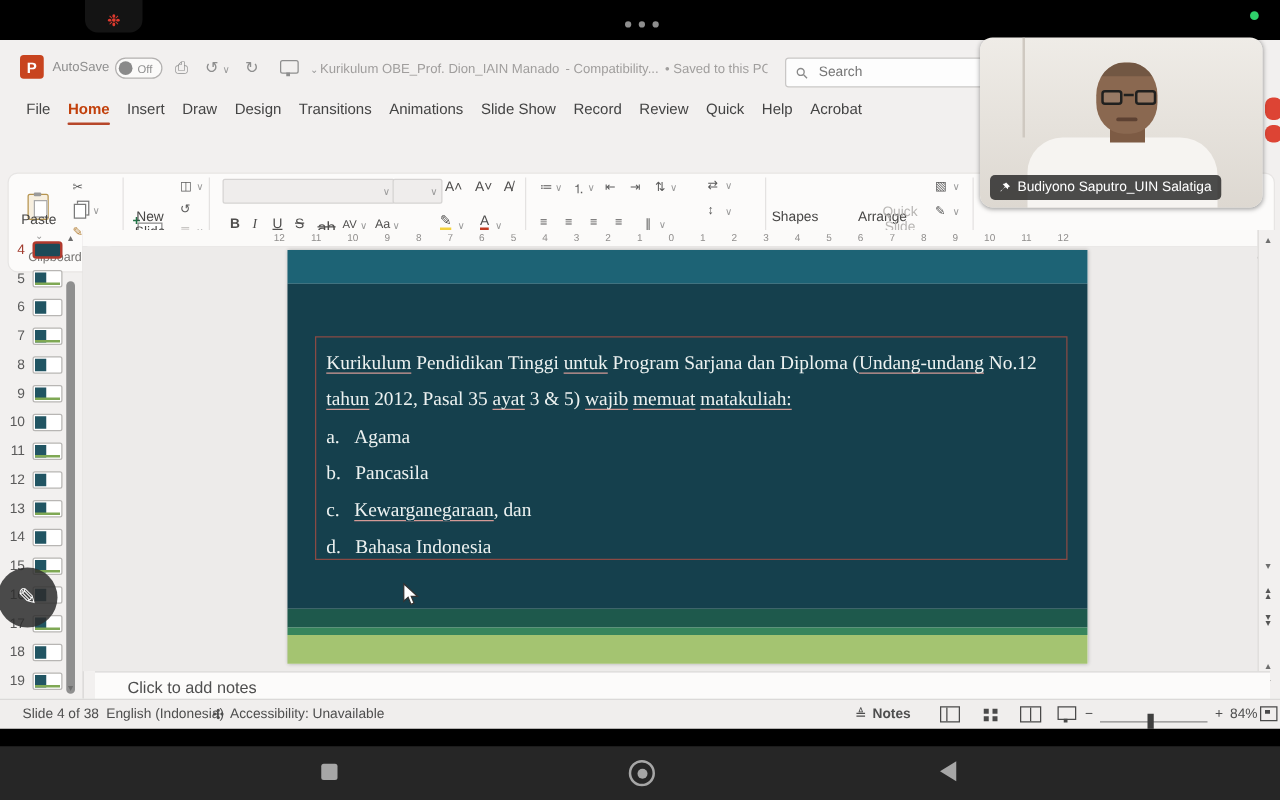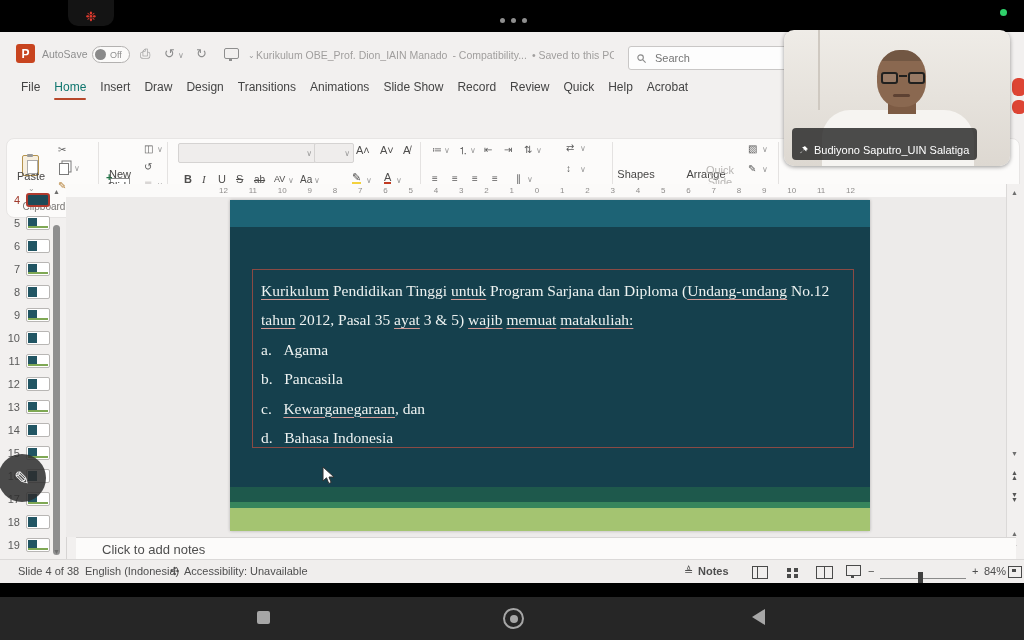--- a/index.html
+++ b/index.html
@@ -22,21 +22,21 @@
   .toggle .state{font-size:9px;color:#8f8f8f;margin-left:4px;}
   .present-ic{width:13px;height:9px;border:1.5px solid #8e8e8e;border-radius:2px;position:relative;}
   .present-ic:after{content:"";position:absolute;left:4px;top:9px;width:3px;height:3px;background:#8e8e8e;}
   .doc-title{font-size:10.5px;color:#a09e9d;white-space:nowrap;overflow:hidden;max-width:358px;}
   .doc-title span{margin-right:5px;}
   .searchbox{width:152px;height:22px;background:#fdfdfd;border:1px solid #c9c7c6;border-radius:3px;display:flex;align-items:center;padding:0 7px;}
   .searchbox input{border:none;outline:none;background:transparent;font-size:11px;color:#6a6a6a;width:110px;margin-left:6px;font-family:"Liberation Sans",sans-serif;}
   
   .tabs{display:flex;align-items:center;height:100%;}
   .tab{font-size:12px;color:#444;padding:0 7px;height:100%;display:flex;align-items:center;position:relative;cursor:default;}
-  .tab.active{color:#0f766e;font-weight:normal;}
+  .tab.active{color:#c2410c;font-weight:bold;}
   .tab.active:after{content:"";position:absolute;left:7px;right:7px;bottom:4px;height:2.5px;background:#b7472a;border-radius:2px;}
   
   .ribbon-card{left:6px;top:106px;width:1012px;height:78px;background:#fcfbfa;border:1px solid #e7e5e4;border-radius:8px;}
   .vsep{width:1px;background:#e4e2e1;top:110px;height:70px;}
   .grp-label{font-size:10px;color:#767472;text-align:center;}
   .launcher{font-size:8px;color:#8a8a8a;}
   .ic{font-size:10px;color:#5a5a5a;}
   .ic.dim{color:#b9b7b5;}
   .big-lbl{font-size:11px;color:#474645;text-align:center;line-height:12px;}
   .clip-ic{width:15px;height:19px;border:1.5px solid #b5934e;border-radius:2px;background:#f7efdf;position:relative;}
@@ -67,21 +67,21 @@
   .wall-line{position:absolute;left:34px;top:0;width:2px;height:80px;background:#cfc9c1;}
   .cam-body{position:absolute;left:38px;top:80px;width:152px;height:60px;background:#f6f4f1;border-radius:28px 30px 0 0;}
   .cam-neck{position:absolute;left:104px;top:60px;width:28px;height:24px;background:#7d5b44;}
   .cam-head{position:absolute;left:93px;top:20px;width:49px;height:57px;background:#8a6850;border-radius:46% 46% 44% 44%;overflow:hidden;}
   .cam-hair{position:absolute;left:0;top:0;width:100%;height:11px;background:#5e4838;opacity:.55;}
   .cam-mouth{position:absolute;left:16px;top:44px;width:17px;height:3px;background:#5d4132;border-radius:2px;}
   .glasses{position:absolute;left:95px;top:42px;width:48px;height:13px;}
   .glasses .l,.glasses .r{position:absolute;top:0;width:17px;height:12px;border:2px solid #20201f;border-radius:3px;box-sizing:border-box;background:rgba(255,255,255,.12);}
   .glasses .l{left:2px;} .glasses .r{right:2px;}
   .glasses .b{position:absolute;left:20px;top:3px;width:8px;height:2px;background:#20201f;}
-  .nametag{position:absolute;left:8px;bottom:6px;height:20px;background:rgba(33,33,33,.8);border-radius:4px;display:flex;align-items:center;padding:12px 8px 0 6px;color:#fff;font-size:11px;white-space:nowrap;}
+  .nametag{position:absolute;left:8px;bottom:6px;height:20px;background:rgba(33,33,33,.8);border-radius:4px;display:flex;align-items:center;padding:0 8px 0 6px;color:#fff;font-size:11px;white-space:nowrap;}
   .red-peek{position:absolute;border-radius:6px;background:#dd4434;width:14px;}
   
   .thumb-row{height:23px;display:flex;align-items:center;}
   .thumb-row .num{width:20px;text-align:right;font-size:11px;color:#5a5a5a;}
   .thumb-row .thumb{width:24px;height:14px;margin-left:6px;background:#fff;border:1px solid #b8b6b4;border-radius:2px;position:relative;box-sizing:border-box;}
   .thumb-row .thumb .mini{position:absolute;left:1px;top:1px;width:9px;height:10px;background:#215563;}
   .thumb-row .thumb .mini2{position:absolute;left:1px;bottom:1px;right:1px;height:2px;background:#7fa854;}
   .thumb-row.sel .num{color:#a03a2c;}
   .thumb-row.sel .thumb{background:#1d4a58;border:2px solid #b03a2e;border-radius:3px;}
   .scroll-thumb{left:53px;top:225px;width:7px;height:330px;background:#8f8f8f;border-radius:4px;}
@@ -219,21 +219,21 @@
     <div class="abs combo" style="left:314px;top:111px;width:32px;">
         <span>∨</span>
       </div>
     <div class="abs fbtn" style="left:356px;top:112px;">A˄</div>
     <div class="abs fbtn" style="left:380px;top:112px;">A˅</div>
     <div class="abs fbtn" style="left:403px;top:112px;">A̸</div>
     <div class="abs fbtn b" style="left:184px;top:141px;">B</div>
     <div class="abs fbtn i" style="left:202px;top:141px;">I</div>
     <div class="abs fbtn u" style="left:218px;top:141px;">U</div>
     <div class="abs fbtn s" style="left:236px;top:141px;">S</div>
-    <div class="abs fbtn s" style="left:254px;top:142px;font-size:10px;">ab</div>
+    <div class="abs fbtn s" style="left:254px;top:142px;font-size:13px;">ab</div>
     <div class="abs fbtn" style="left:274px;top:142px;font-size:9px;">AV</div>
     <div class="abs tiny-chev" style="left:288px;top:144px;">∨</div>
     <div class="abs fbtn" style="left:300px;top:142px;font-size:10px;">Aa</div>
     <div class="abs tiny-chev" style="left:314px;top:144px;">∨</div>
     <div class="abs fbtn hpen" style="left:352px;top:140px;">✎</div>
     <div class="abs tiny-chev" style="left:366px;top:144px;">∨</div>
     <div class="abs fbtn fcolor" style="left:384px;top:140px;">A</div>
     <div class="abs tiny-chev" style="left:396px;top:144px;">∨</div>
     <div class="abs grp-label" style="left:262px;top:169px;width:60px;">Font</div>
     <div class="abs launcher" style="left:408px;top:170px;">↘</div>

